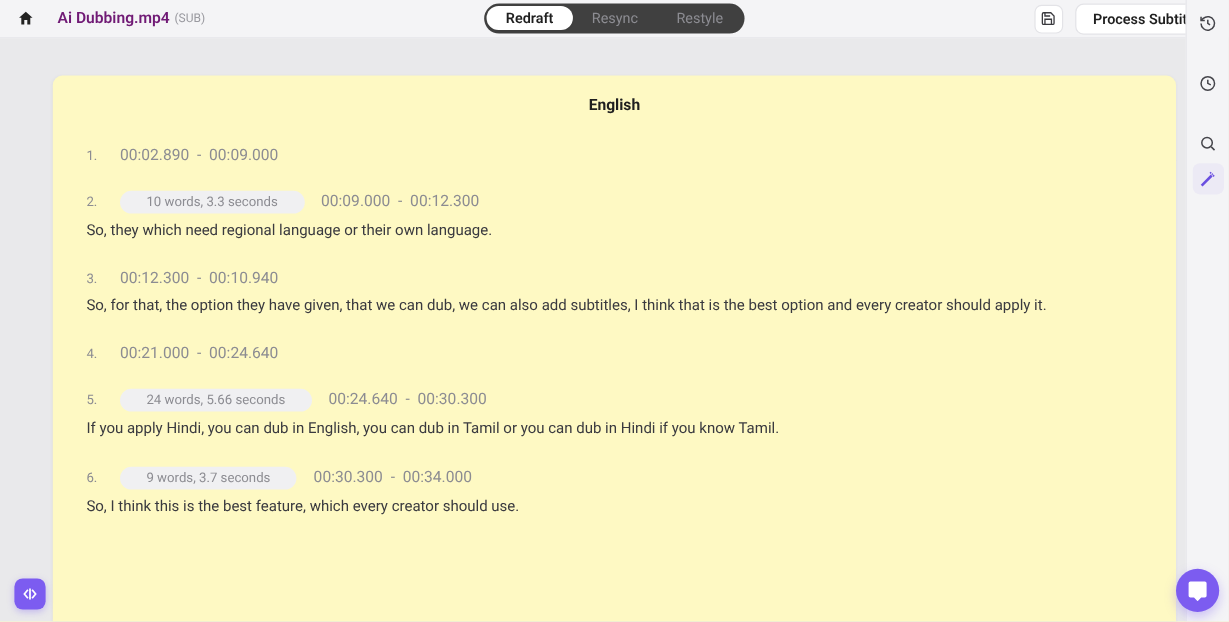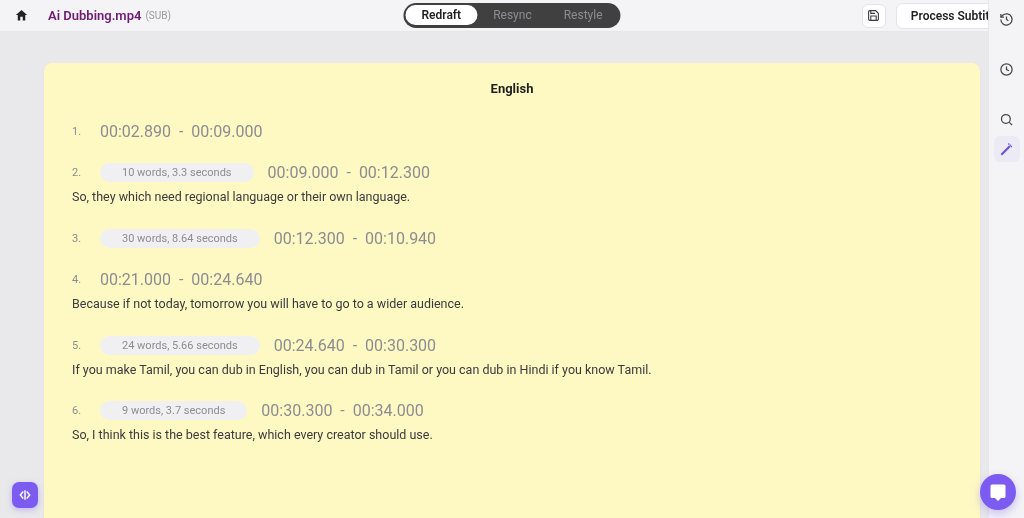--- a/index.html
+++ b/index.html
@@ -167,21 +167,21 @@
     color: #8c8c92;
   }
   .seg-idx { width: 14px; color: #8c8c92; }
   .stats-pill {
     background: #f0f0f2;
     border-radius: 12px;
     padding: 3px 22px;
     color: #8c8c92;
     font-size: 11px;
   }
-  .times { color: #8c8c92; font-size: 16px; }
+  .times { color: #8c8c92; font-size: 13px; }
   .seg-text {
     color: #3a3a3f;
     font-size: 12.5px;
     line-height: 1.5;
   }
 
   
   .panel-toggle {
     position: absolute;
     left: 12px;
@@ -290,38 +290,37 @@
         <div class="seg-meta">
           <span class="seg-idx">2.</span>
           <span class="stats-pill">10 words, 3.3 seconds</span>
           <span class="times"><span>00:09.000</span>&nbsp;&nbsp;-&nbsp;&nbsp;<span>00:12.300</span></span>
         </div>
         <div class="seg-text">So, they which need regional language or their own language.</div>
       </div>
       <div class="segment-row">
         <div class="seg-meta">
           <span class="seg-idx">3.</span>
-          <span class="stats-pill">30 words, 8.64 seconds</span>
           <span class="times"><span>00:12.300</span>&nbsp;&nbsp;-&nbsp;&nbsp;<span>00:10.940</span></span>
         </div>
+        <div class="seg-text">So, for that, the option they have given, that we can dub, we can also add subtitles, I think that is the best option and every creator should apply it.</div>
       </div>
       <div class="segment-row">
         <div class="seg-meta">
           <span class="seg-idx">4.</span>
           <span class="times"><span>00:21.000</span>&nbsp;&nbsp;-&nbsp;&nbsp;<span>00:24.640</span></span>
         </div>
-        <div class="seg-text">Because if not today, tomorrow you will have to go to a wider audience.</div>
       </div>
       <div class="segment-row">
         <div class="seg-meta">
           <span class="seg-idx">5.</span>
           <span class="stats-pill">24 words, 5.66 seconds</span>
           <span class="times"><span>00:24.640</span>&nbsp;&nbsp;-&nbsp;&nbsp;<span>00:30.300</span></span>
         </div>
-        <div class="seg-text">If you make Tamil, you can dub in English, you can dub in Tamil or you can dub in Hindi if you know Tamil.</div>
+        <div class="seg-text">If you apply Hindi, you can dub in English, you can dub in Tamil or you can dub in Hindi if you know Tamil.</div>
       </div>
       <div class="segment-row">
         <div class="seg-meta">
           <span class="seg-idx">6.</span>
           <span class="stats-pill">9 words, 3.7 seconds</span>
           <span class="times"><span>00:30.300</span>&nbsp;&nbsp;-&nbsp;&nbsp;<span>00:34.000</span></span>
         </div>
         <div class="seg-text">So, I think this is the best feature, which every creator should use.</div>
       </div>
     </div>

